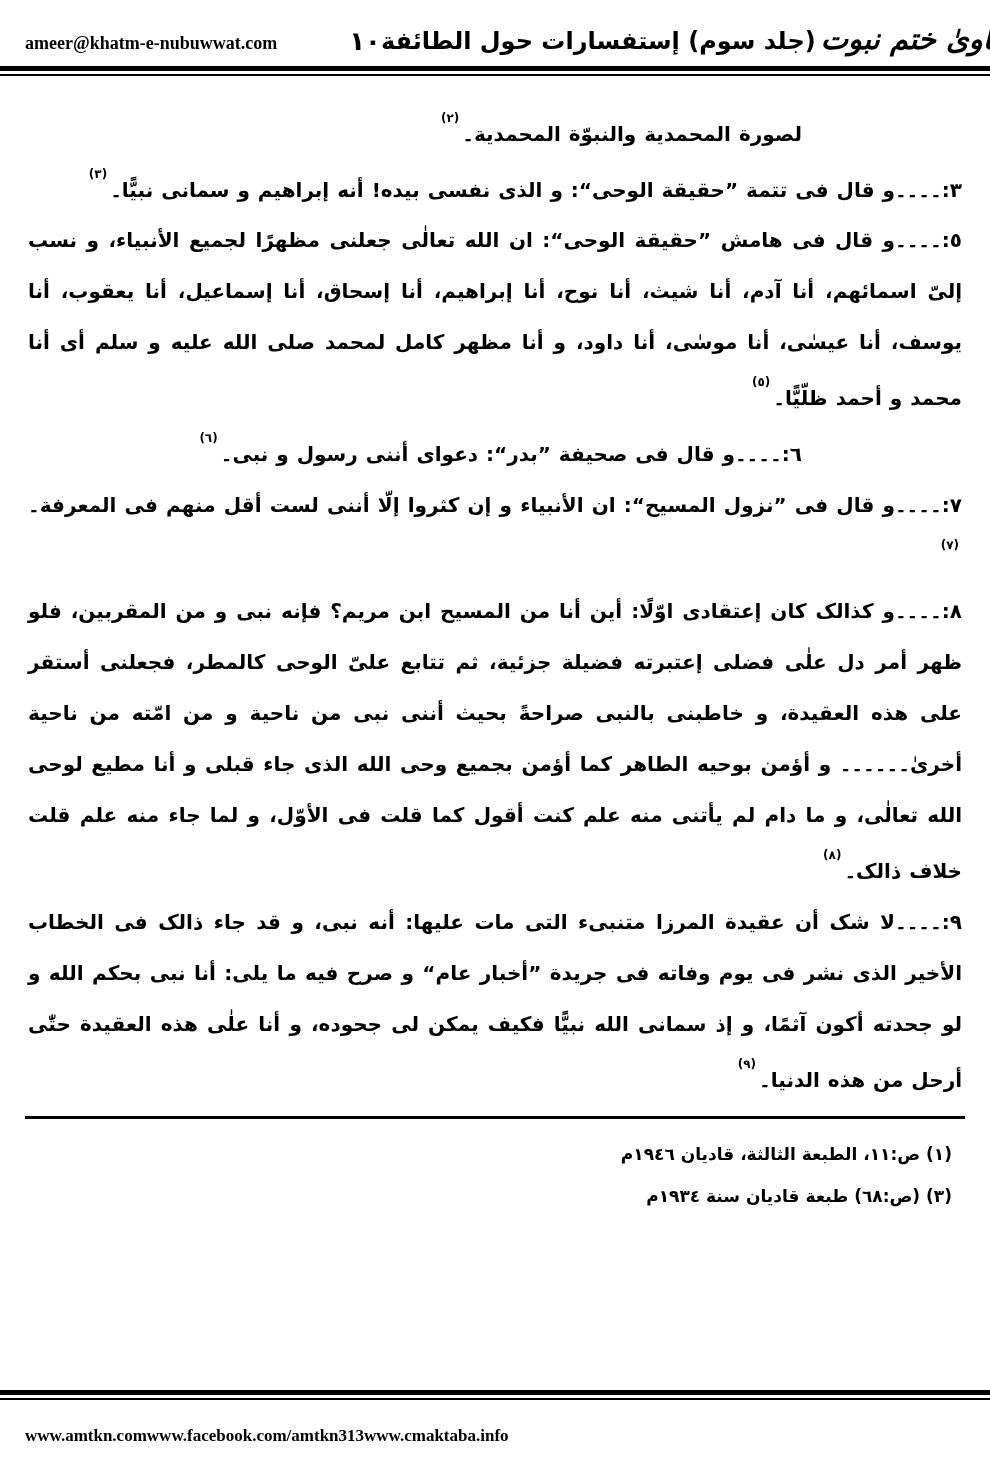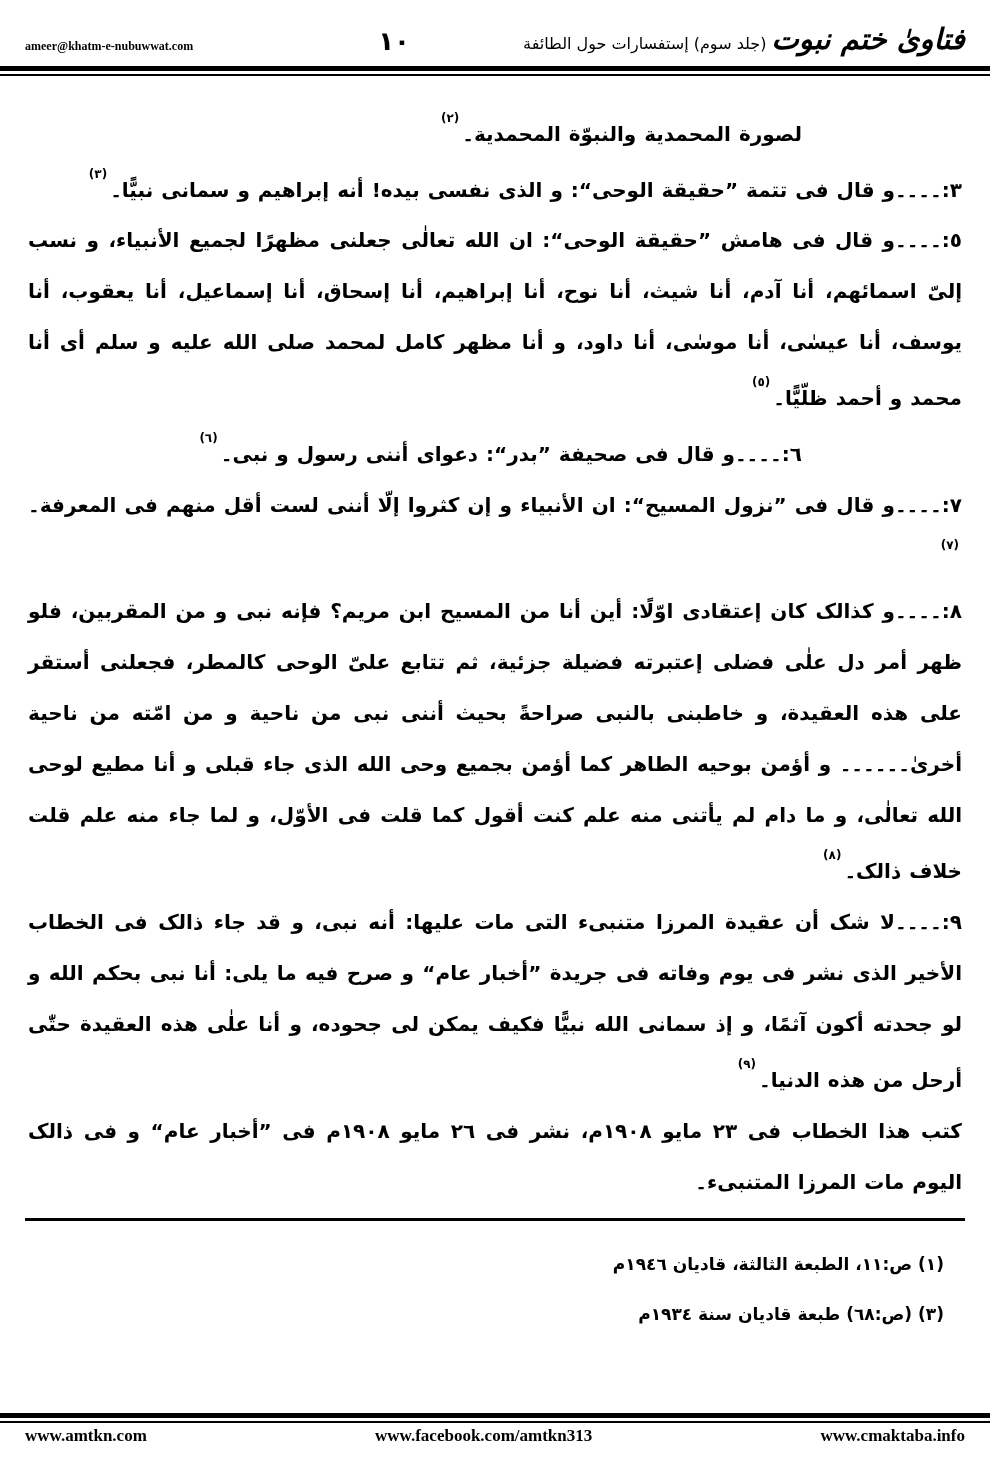--- a/index.html
+++ b/index.html
@@ -9,35 +9,35 @@
     background:#ffffff;color:#000;
     overflow:hidden;
     font-family:"DejaVu Sans",sans-serif;
   }
   
   .header{
     display:flex;align-items:flex-end;justify-content:space-between;
     padding:10px 25px 0 25px;height:58px;box-sizing:border-box;
   }
   .header-email{
-    font-family:"Liberation Serif",serif;font-weight:bold;font-size:12px;
+    font-family:"Liberation Serif",serif;font-weight:bold;font-size:18px;
     direction:ltr;white-space:nowrap;padding-bottom:4px;
   }
   .header-page-number{
     font-family:"DejaVu Sans",sans-serif;font-weight:bold;font-size:26px;
     direction:rtl;padding-bottom:2px;margin-left:72px;
   }
   .header-title{
     direction:rtl;text-align:right;white-space:nowrap;padding-bottom:2px;
   }
   .title-calli{
     font-weight:bold;font-size:29px;font-style:italic;letter-spacing:-1px;
   }
   .title-rest{
-    font-weight:normal;font-size:16px;
+    font-weight:bold;font-size:24px;
   }
   .rule{background:#000;margin:0 0px;}
   .header-rule-top{height:5px;margin-top:8px;}
   .header-rule-bottom{height:2px;margin-top:3px;}
   
   .content{
     padding:12px 28px 0 28px;
     direction:rtl;
     margin-top:16px;
   }
@@ -56,28 +56,28 @@
     position:relative;top:-11px;
     padding:0 3px;
   }
   
   .footnote-sep{height:3px;background:#000;margin:10px 25px 6px 25px;}
   .footnotes{
     direction:rtl;text-align:right;
     padding:4px 30px 0 30px;
     font-weight:bold;font-size:17px;line-height:34px;
   }
-  .footnote-line{margin:16px;}
+  .footnote-line{margin:8px;}
   
   .footer{position:absolute;left:0;right:0;bottom:0;}
   .footer-rule-top{height:5px;margin:0;}
   .footer-rule-bottom{height:2px;margin-top:3px;}
   .footer-links{
-    display:flex;justify-content:space-between;align-items:center;
-    padding:3px 25px 14px 25px;
+    display:flex;align-items:center;
+    padding:26px 25px 14px 25px;
     font-family:"Liberation Serif",serif;font-weight:bold;font-size:17px;
     direction:ltr;
   }
 </style>
 </head>
 <body>
 
 <div class="page">
 
   <div class="header">
@@ -115,23 +115,20 @@
     </p>
 
     <p class="para">
       <span>٨:۔۔۔۔و كذالک كان إعتقادى اوّلًا: أين أنا من المسيح ابن مريم؟ فإنه نبى و من المقربين، فلو ظهر أمر دل علٰى فضلى إعتبرته فضيلة جزئية، ثم تتابع علىّ الوحى كالمطر، فجعلنى أستقر على هذه العقيدة، و خاطبنى بالنبى صراحةً بحيث أننى نبى من ناحية و من امّته من ناحية أخرىٰ۔۔۔۔۔۔ و أؤمن بوحيه الطاهر كما أؤمن بجميع وحى الله الذى جاء قبلى و أنا مطيع لوحى الله تعالٰى، و ما دام لم يأتنى منه علم كنت أقول كما قلت فى الأوّل، و لما جاء منه علم قلت خلاف ذالک۔</span><sup class="fnsup">(٨)</sup>
     </p>
 
     <p class="para">
       <span>٩:۔۔۔۔لا شک أن عقيدة المرزا متنبىء التى مات عليها: أنه نبى، و قد جاء ذالک فى الخطاب الأخير الذى نشر فى يوم وفاته فى جريدة ”أخبار عام“ و صرح فيه ما يلى: أنا نبى بحكم الله و لو جحدته أكون آثمًا، و إذ سمانى الله نبيًّا فكيف يمكن لى جحوده، و أنا علٰى هذه العقيدة حتّٰى أرحل من هذه الدنيا۔</span><sup class="fnsup">(٩)</sup>
     </p>
 
-    <p class="para">
-      <span>كتب هذا الخطاب فى ٢٣ مايو ١٩٠٨م، نشر فى ٢٦ مايو ١٩٠٨م فى ”أخبار عام“ و فى ذالک اليوم مات المرزا المتنبىء۔</span>
-    </p>
 
   </div>
 
   <div class="footnote-sep"></div>
 
   <div class="footnotes">
     <p class="footnote-line">(١) ص:١١، الطبعة الثالثة، قاديان ١٩٤٦م</p>
     <p class="footnote-line">(٣) (ص:٦٨) طبعة قاديان سنة ١٩٣٤م</p>
 
   </div>

